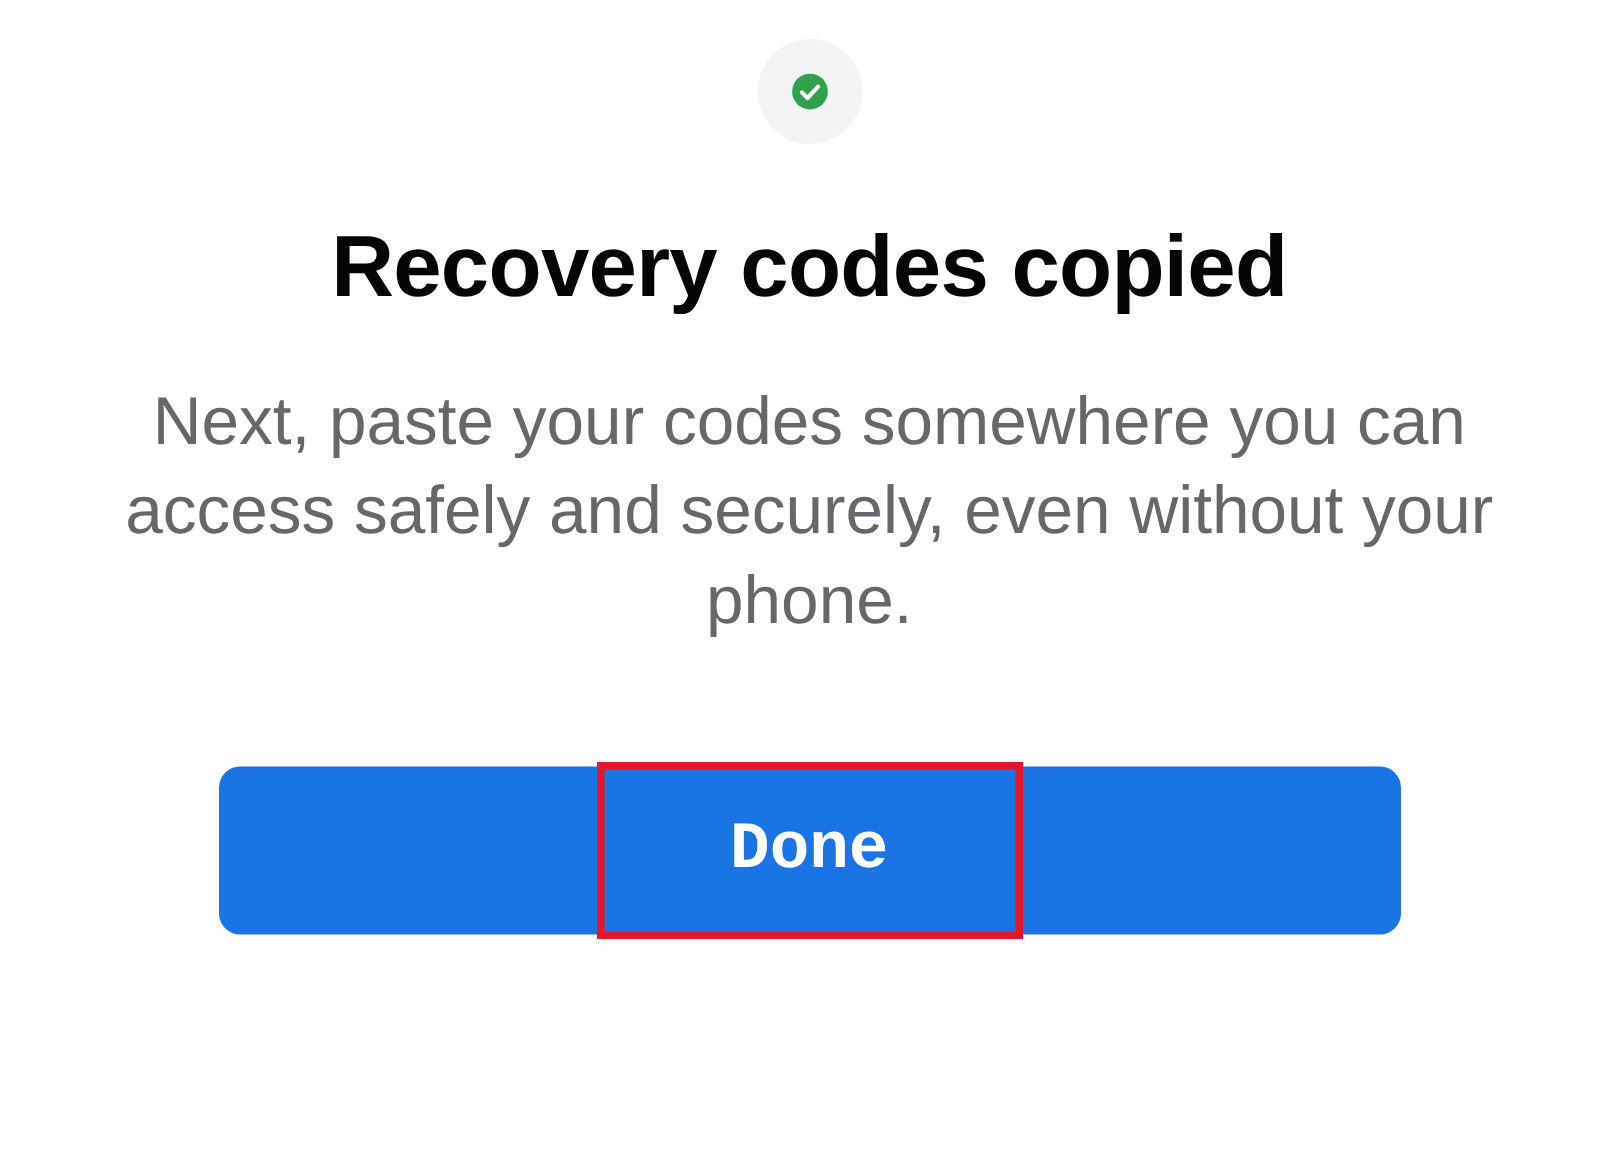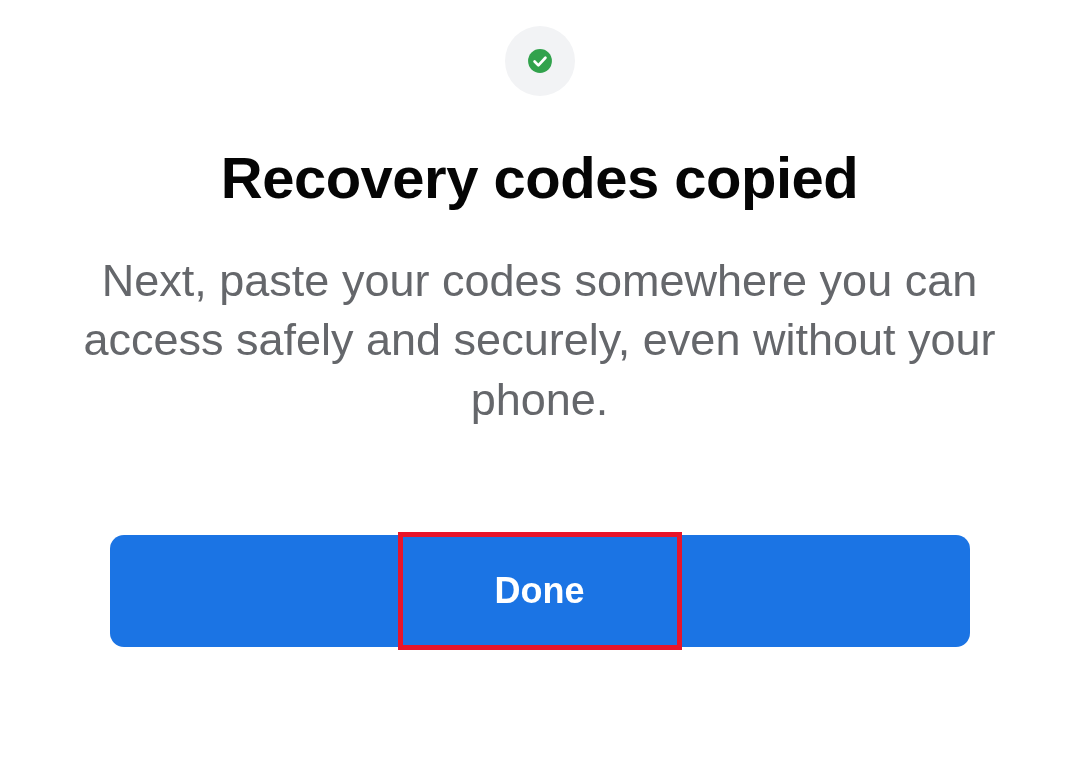--- a/index.html
+++ b/index.html
@@ -39,33 +39,33 @@
       margin-bottom: 40px;
       letter-spacing: -0.5px;
     }
     .description {
       font-size: 45px;
       font-weight: 400;
       color: #65676b;
       text-align: center;
       line-height: 1.32;
       max-width: 920px;
-      margin-bottom: 106px;
+      margin-bottom: 82px;
     }
     .done-button {
-      width: 860px;
+      width: 788px;
       height: 112px;
       background: #1b74e4;
       border: none;
       border-radius: 14px;
       color: #ffffff;
-      font-size: 36px;
+      font-size: 44px;
       font-weight: 600;
       cursor: pointer;
-      font-family: Liberation Sans, sans-serif;
+      font-family: Liberation Mono, monospace;
       position: relative;
     }
     .highlight-box {
       position: absolute;
       border: 5px solid #e8152a;
       width: 284px;
       height: 118px;
       top: 50%;
       left: 50%;
       transform: translate(-50%, -50%);

